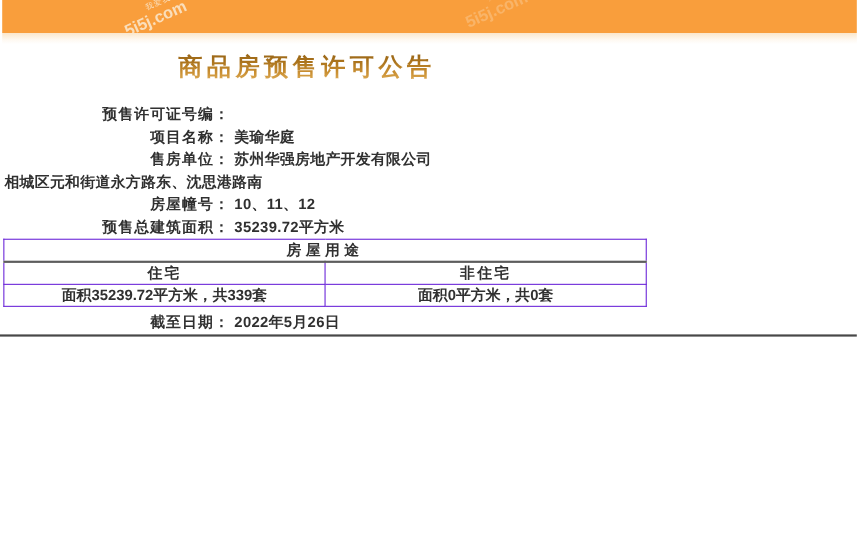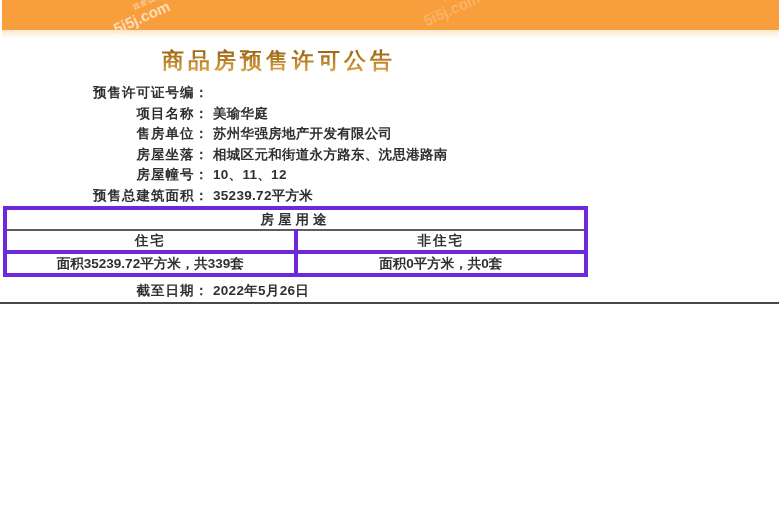--- a/index.html
+++ b/index.html
@@ -44,21 +44,21 @@
     font-size:22px;
     line-height:36px;
     font-weight:bold;
     letter-spacing:4px;
     background:linear-gradient(180deg,#8a5a12 0%, #a9721c 35%, #cb9134 65%, #eac173 100%);
     -webkit-background-clip:text;
     background-clip:text;
     -webkit-text-fill-color:transparent;
   }
   
-  .fields { margin-top:4px; }
+  .fields { margin-top:15px; }
   .dates  { margin-top:4px; }
   .frow {
     display:flex;
     align-items:center;
     height:20.5px;
     font-size:13.5px;
     font-weight:bold;
   }
   .flabel {
     display:inline-block;
@@ -73,21 +73,21 @@
   table.usage {
     margin:0 0 0 3px;
     width:585px;
     border-collapse:collapse;
     table-layout:fixed;
     font-size:13.5px;
     font-weight:bold;
     color:#303030;
   }
   table.usage th, table.usage td {
-    border:4px solid #6d28d9;
+    border:1px solid #6d28d9;
     height:19px;
     text-align:center;
     vertical-align:middle;
     padding:0;
   }
   table.usage th.tbl-title {
     letter-spacing:4px;
     font-weight:bold;
     border-bottom:2px solid #5d5d5d;
   }
@@ -125,21 +125,20 @@
     </div>
     <div class="frow">
       <span class="flabel">项目名称：</span>
       <span class="fvalue">美瑜华庭</span>
     </div>
     <div class="frow">
       <span class="flabel">售房单位：</span>
       <span class="fvalue">苏州华强房地产开发有限公司</span>
     </div>
     <div class="frow">
-      <span class="flabel">房屋坐落：</span>
       <span class="fvalue">相城区元和街道永方路东、沈思港路南</span>
     </div>
     <div class="frow">
       <span class="flabel">房屋幢号：</span>
       <span class="fvalue">10、11、12</span>
     </div>
     <div class="frow">
       <span class="flabel">预售总建筑面积：</span>
       <span class="fvalue">35239.72平方米</span>
     </div>

